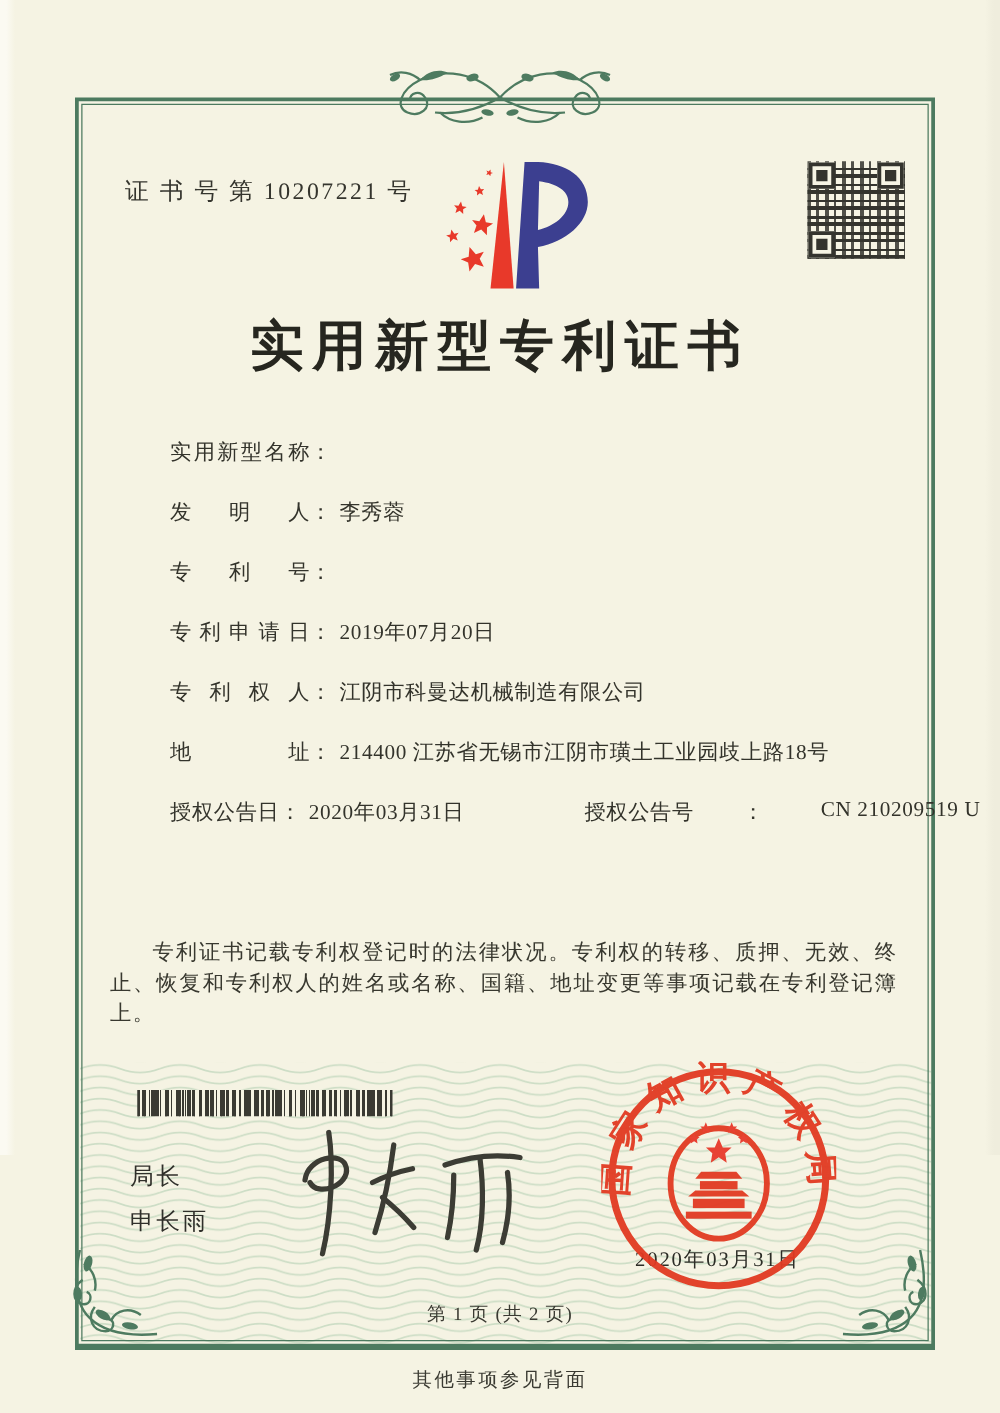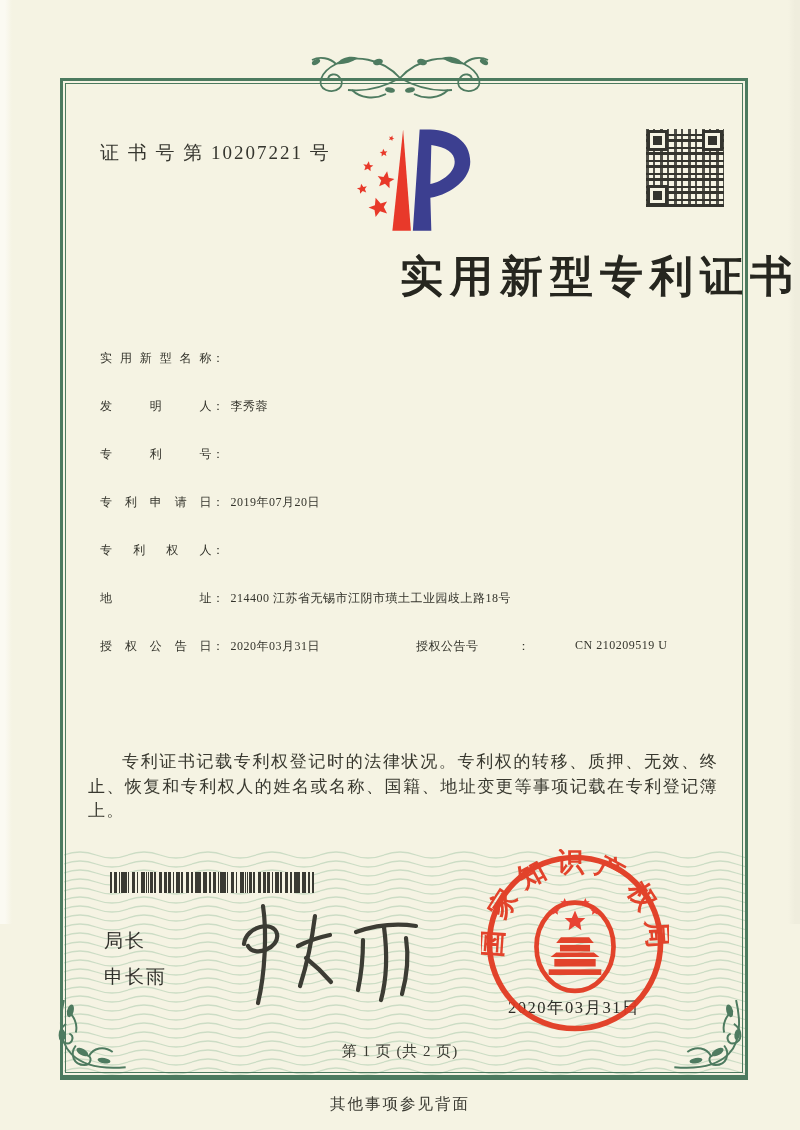--- a/index.html
+++ b/index.html
@@ -33,27 +33,27 @@
 
   .qr { position:absolute; left:646px; top:129px; width:78px; height:78px;
     background:
       repeating-linear-gradient(90deg, rgba(52,52,46,.85) 0 3px, transparent 3px 7px, rgba(52,52,46,.85) 7px 9px, transparent 9px 14px),
       repeating-linear-gradient(0deg, #34342e 0 3px, #f6f4e4 3px 6px, #34342e 6px 8px, #f6f4e4 8px 13px);
   }
   .qr .fp { position:absolute; width:21px; height:21px; border:3px solid #34342e; background:#f6f4e4; }
   .qr .fp::after { content:""; position:absolute; inset:3px; background:#34342e; }
   .qr .fp.tl { left:1px; top:1px; } .qr .fp.tr { right:1px; top:1px; } .qr .fp.bl { left:1px; bottom:1px; }
 
-  .title { position:absolute; left:0; top:248px; width:800px; text-align:right;
+  .title { position:absolute; left:0; top:248px; width:800px; text-align:center;
     font-size:43px; font-weight:bold; letter-spacing:7px; color:#26261f; }
 
   .fields { position:absolute; left:100px; top:350px; width:640px;
     display:flex; flex-direction:column; }
-  .frow { display:flex; height:26px; margin-bottom:22px; font-size:12px; color:#33332b;
-    letter-spacing:.5px; white-space:nowrap; }
+  .frow { display:flex; height:26px; margin-bottom:22px; font-size:17px; color:#33332b;
+    letter-spacing:.5px; white-space:nowrap;margin-left:36px; }
   .flabel { display:inline-block; width:112px; text-align:justify; text-align-last:justify; }
   .fvalue { margin-left:6px; }
   .fpair2 { margin-left:96px; display:flex;gap:39px; }
 
   .body-par { position:absolute; left:88px; width:630px; font-size:17px;
     line-height:24.5px; letter-spacing:1.2px; text-align:justify; text-indent:2em; color:#38382f; }
   #par1 { top:676px; } #par2 { top:750px; }
 
   .barcode { position:absolute; left:110px; top:872px; width:204px; height:21px;
     background:
@@ -186,20 +186,21 @@
         <span>：</span>
     </div>
     <div class="frow">
       <span class="flabel">专利申请日</span>
         <span>：</span>
       <span class="fvalue">2019年07月20日</span>
     </div>
     <div class="frow">
       <span class="flabel">专利权人</span>
         <span>：</span>
+      <span class="fvalue">江阴市科曼达机械制造有限公司</span>
     </div>
     <div class="frow">
       <span class="flabel">地址</span>
         <span>：</span>
       <span class="fvalue">214400 江苏省无锡市江阴市璜土工业园歧上路18号</span>
     </div>
     <div class="frow">
       <span class="flabel">授权公告日</span>
         <span>：</span>
       <span class="fvalue">2020年03月31日</span>

